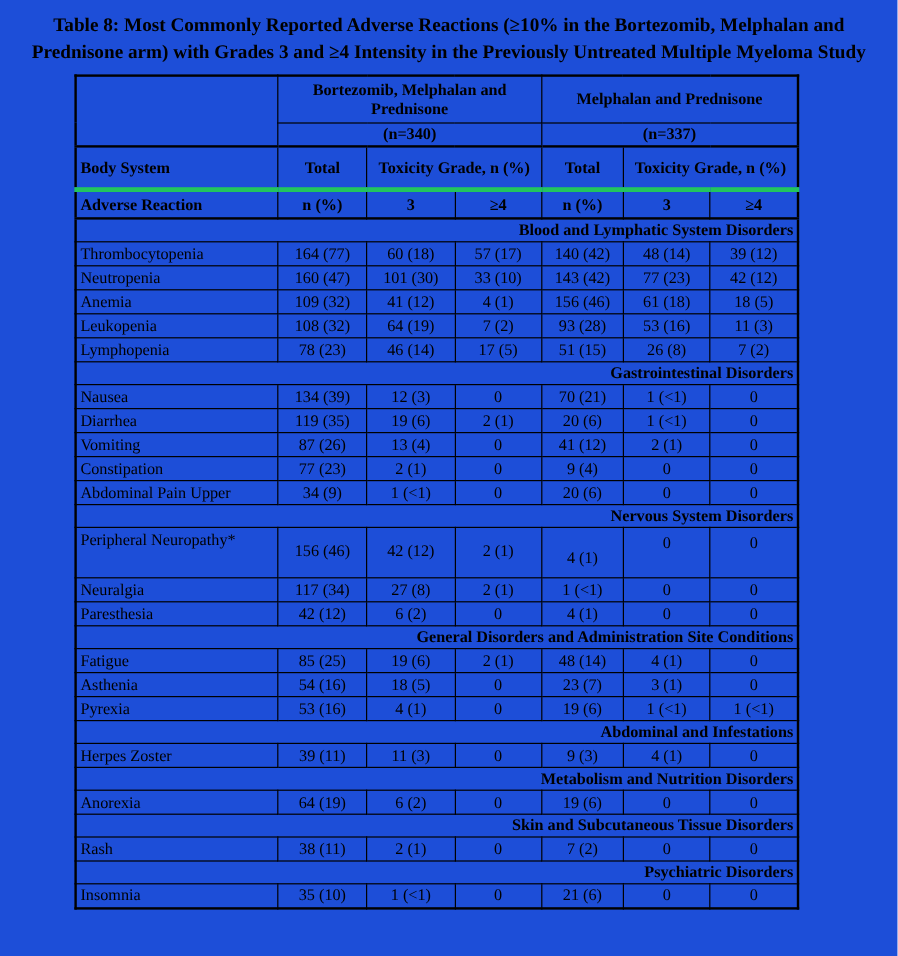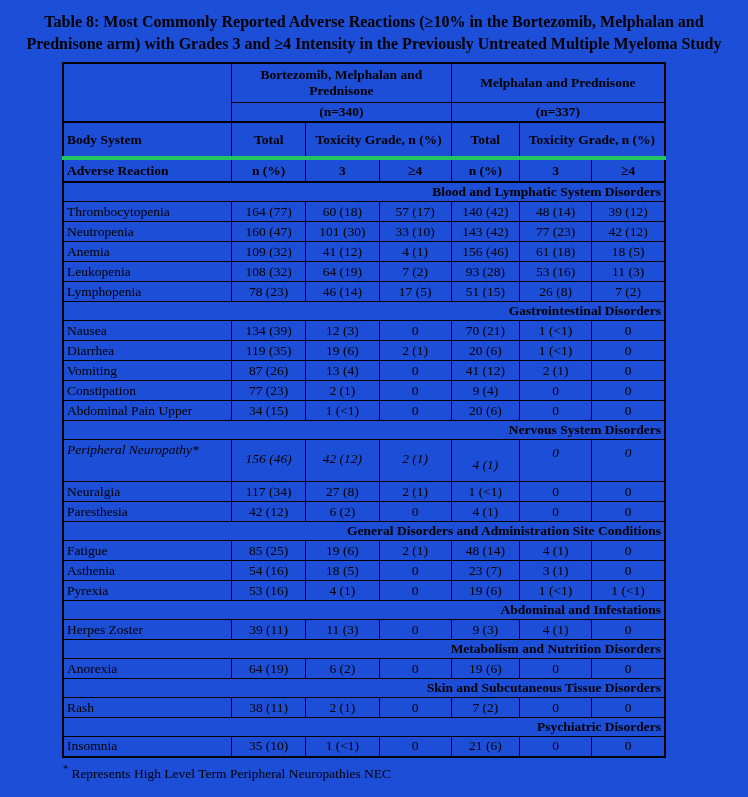--- a/index.html
+++ b/index.html
@@ -53,21 +53,21 @@
   tbody tr.section { height: 19px; }
   tbody tr.section td {
     font-weight: bold;
     text-align: right;
     vertical-align: middle;
     margin-top: 28px;
   }
   tbody tr.data { height: 20px; }
   tbody td.label { text-align: left; vertical-align: middle; margin-top: 11px; }
   tbody td.value { text-align: center; vertical-align: middle; }
-  tbody tr.tall { height: 42px; font-style: italic; }
+  tbody tr.tall { height: 42px; }
   tbody tr.tall td { vertical-align: top; }
   tbody tr.tall td.label { padding-top: 2px; }
   tbody tr.tall td:nth-child(2),
   tbody tr.tall td:nth-child(3),
   tbody tr.tall td:nth-child(4) { padding-top: 11px; }
   tbody tr.tall td:nth-child(5) { padding-top: 17px; }
   tbody tr.tall td:nth-child(6),
   tbody tr.tall td:nth-child(7) { padding-top: 5px; }
   .footnote {
     margin: 5px 0 0 63px;
@@ -202,21 +202,21 @@
           <td class="label">Constipation</td>
           <td class="value">77 (23)</td>
           <td class="value">2 (1)</td>
           <td class="value">0</td>
           <td class="value">9 (4)</td>
           <td class="value">0</td>
           <td class="value">0</td>
         </tr>
         <tr class="data">
           <td class="label">Abdominal Pain Upper</td>
-          <td class="value">34 (15)</td>
+          <td class="value">34 (9)</td>
           <td class="value">1 (&lt;1)</td>
           <td class="value">0</td>
           <td class="value">20 (6)</td>
           <td class="value">0</td>
           <td class="value">0</td>
         </tr>
         <tr class="section">
           <td colspan="7">Nervous System Disorders</td>
         </tr>
         <tr class="data tall">
@@ -320,15 +320,14 @@
           <td class="value">35 (10)</td>
           <td class="value">1 (&lt;1)</td>
           <td class="value">0</td>
           <td class="value">21 (6)</td>
           <td class="value">0</td>
           <td class="value">0</td>
         </tr>
       </tbody>
   </table>
 
-  <div class="footnote"><sup>*</sup> <span>Represents High Level Term Peripheral Neuropathies NEC</span></div>
 
 </div>
 
 </body></html>

